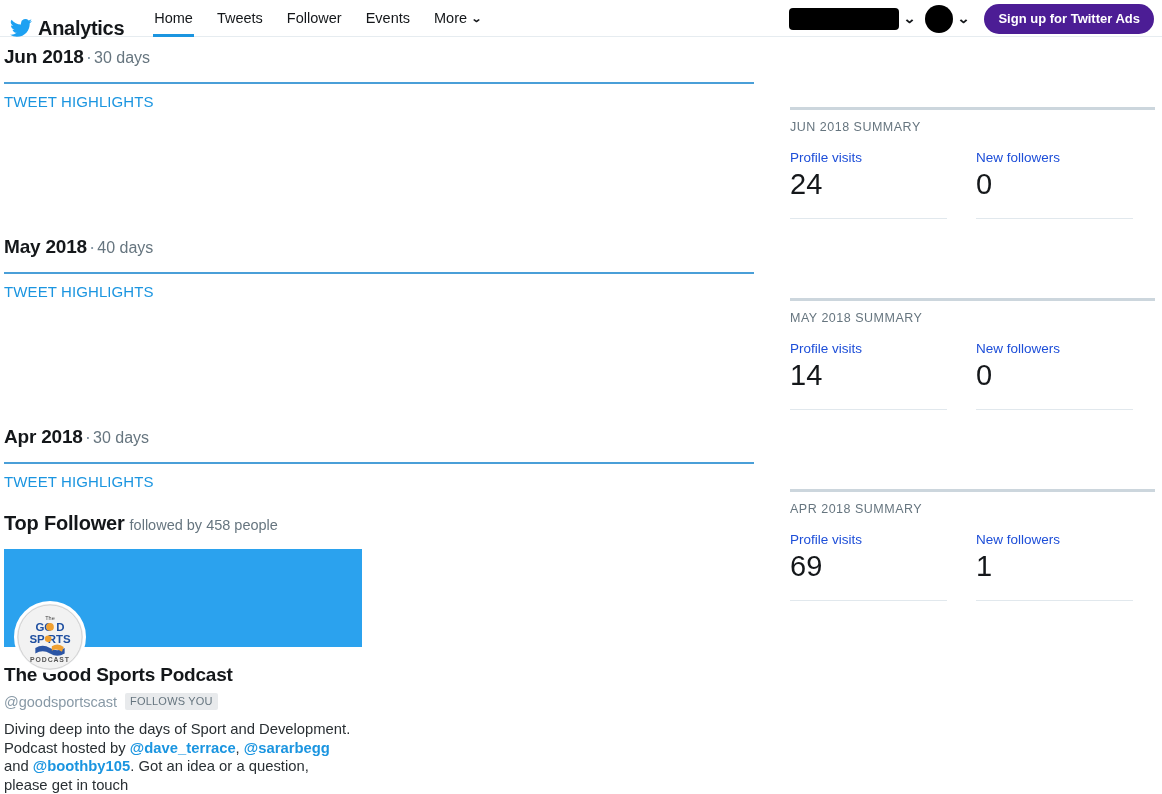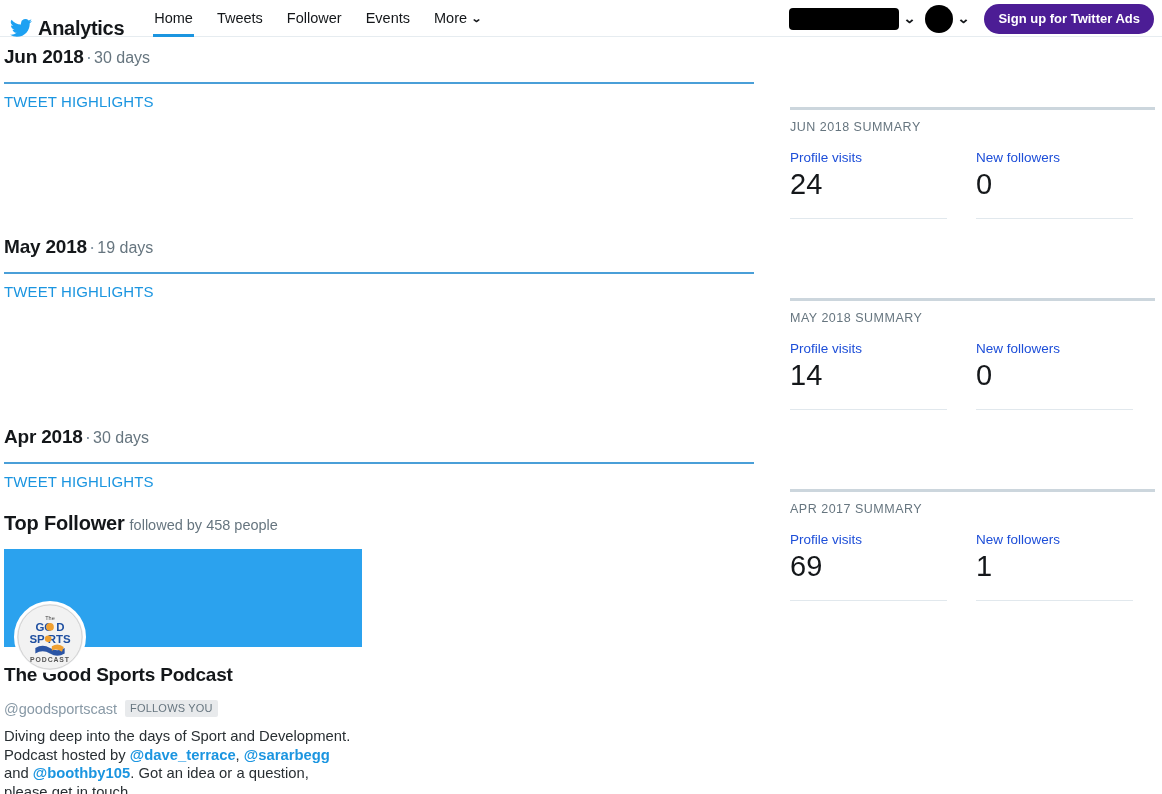--- a/index.html
+++ b/index.html
@@ -171,21 +171,21 @@
     overflow: hidden;
   }
   .tf-name {
     margin-top: 17px;
     font-size: 19px;
     font-weight: bold;
     color: #14171a;
     letter-spacing: -0.2px;
   }
   .tf-handle-row {
-    margin-top: 14px;
+    margin-top: 7px;
     display: flex;
     align-items: center;
   }
   .tf-handle {
     font-size: 14.5px;
     color: #8899a6;
   }
   .tf-badge {
     margin-left: 8px;
     background: #e8eaec;
@@ -288,21 +288,21 @@
       <div class="month-head">
         <span class="month-name">Jun 2018</span><span class="month-sep">·</span><span class="month-days">30 days</span>
       </div>
       <div class="rule"></div>
       <div class="highlights-label">TWEET HIGHLIGHTS</div>
       <div class="spacer-jun"></div>
     </div>
 
     <div class="month-block">
       <div class="month-head">
-        <span class="month-name">May 2018</span><span class="month-sep">·</span><span class="month-days">19 days</span>
+        <span class="month-name">May 2018</span><span class="month-sep">·</span><span class="month-days">40 days</span>
       </div>
       <div class="rule"></div>
       <div class="highlights-label">TWEET HIGHLIGHTS</div>
       <div class="spacer-may"></div>
     </div>
 
     <div class="month-block">
       <div class="month-head">
         <span class="month-name">Apr 2018</span><span class="month-sep">·</span><span class="month-days">30 days</span>
       </div>
@@ -373,21 +373,21 @@
         <div class="stat">
           <div class="stat-label">New followers</div>
           <div class="stat-value">0</div>
           <div class="stat-rule"></div>
         </div>
       </div>
     </div>
 
     <div class="summary-block" style="padding-top:79px">
       <div class="summary-top-rule"></div>
-      <div class="summary-title">APR 2017 SUMMARY</div>
+      <div class="summary-title">APR 2018 SUMMARY</div>
       <div class="stats-row">
         <div class="stat">
           <div class="stat-label">Profile visits</div>
           <div class="stat-value">69</div>
           <div class="stat-rule"></div>
         </div>
         <div class="stat">
           <div class="stat-label">New followers</div>
           <div class="stat-value">1</div>
           <div class="stat-rule"></div>

